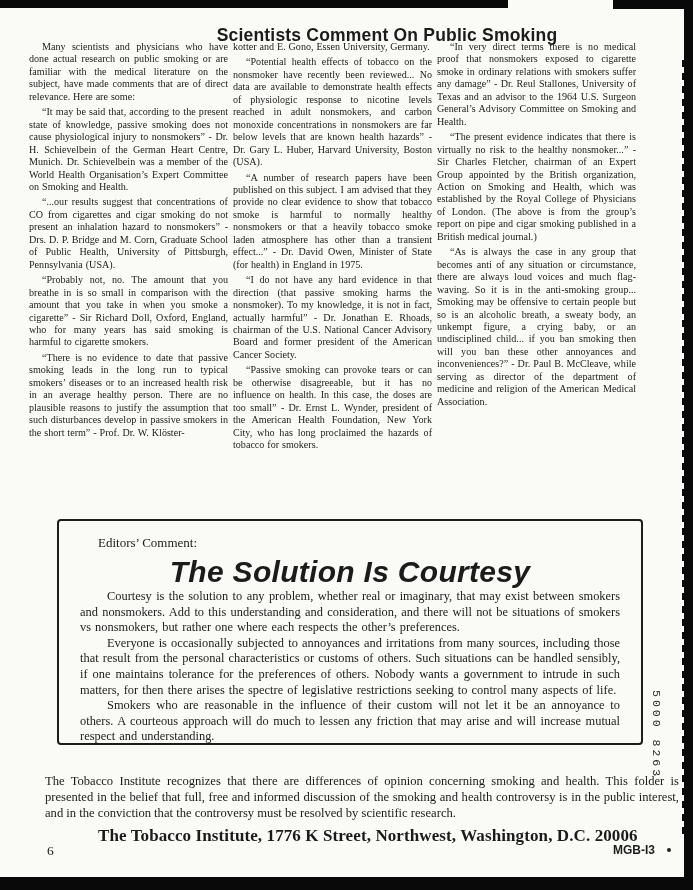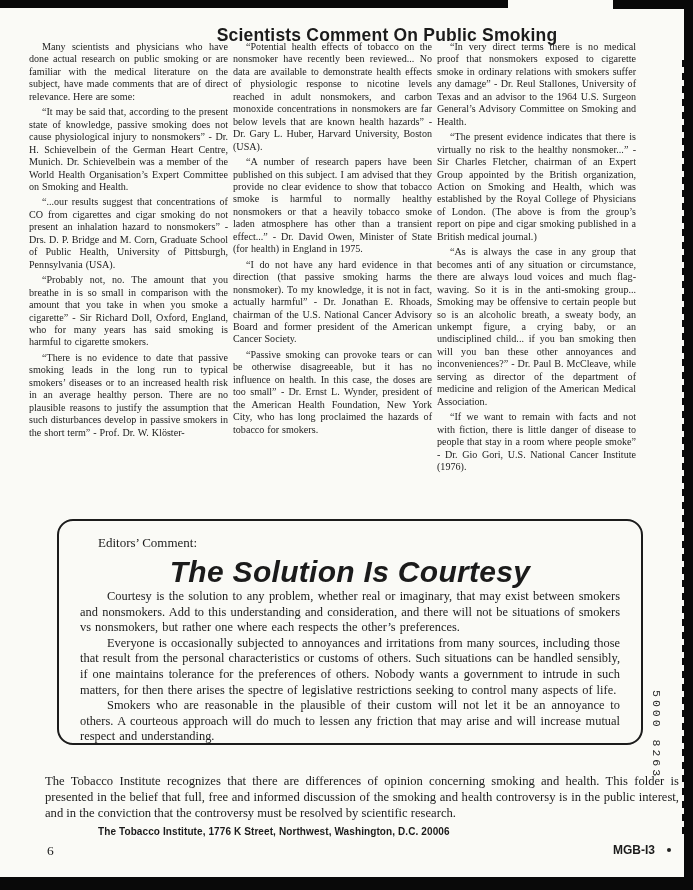--- a/index.html
+++ b/index.html
@@ -32,21 +32,21 @@
   .col p{
     margin:0 0 3px 0;
     font-size:10.1px;line-height:12.45px;
     text-align:justify;text-indent:13px;
     word-spacing:.4px;
   }
   .col p.cont{text-indent:0;}
 
   .editors-box{
     position:absolute;left:57px;top:519px;width:540px;height:196px;
-    border:2px solid #1c1c1c;border-radius:16px;
+    border:2px solid #1c1c1c;border-radius:4px;
     padding:12px 21px 14px 21px;
     background:transparent;
   }
   .editors-label{
     font-size:13px;margin:2px 0 0 18px;
   }
   .box-title{
     text-align:center;margin:4px 0 0 0;
     font-family:"Liberation Sans", sans-serif;
     font-style:italic;font-weight:700;font-size:30px;
@@ -57,21 +57,21 @@
     font-size:12.4px;line-height:15.6px;
     text-align:justify;text-indent:27px;word-spacing:1px;
   }
 
   .statement{
     position:absolute;left:45px;top:760px;width:634px;
     font-size:12.6px;line-height:16.2px;text-align:justify;
   }
   .address{
     position:absolute;left:98px;top:826px;
-    font-family:Liberation Sans, sans-serif;font-weight:700;font-size:10px;
+    font-family:Liberation Serif, serif;font-weight:700;font-size:17px;
     letter-spacing:.1px;
   }
   .page-number{
     position:absolute;left:47px;top:843px;font-size:13.5px;
   }
   .doc-code{
     position:absolute;right:38px;top:843px;
     font-family:"Liberation Sans", sans-serif;font-weight:700;font-size:12px;
   }
   .bates{
@@ -96,39 +96,39 @@
 
 <div class="columns">
   <div class="col">
     <p>Many scientists and physicians who have done actual research on public smoking or are familiar with the medical literature on the subject, have made comments that are of direct relevance. Here are some:</p>
     <p>“It may be said that, according to the present state of knowledge, passive smoking does not cause physiological injury to nonsmokers” - Dr. H. Schievelbein of the German Heart Centre, Munich. Dr. Schievelbein was a member of the World Health Organisation’s Expert Committee on Smoking and Health.</p>
     <p>“...our results suggest that concentrations of CO from cigarettes and cigar smoking do not present an inhalation hazard to nonsmokers” - Drs. D. P. Bridge and M. Corn, Graduate School of Public Health, University of Pittsburgh, Pennsylvania (USA).</p>
     <p>“Probably not, no. The amount that you breathe in is so small in comparison with the amount that you take in when you smoke a cigarette” - Sir Richard Doll, Oxford, England, who for many years has said smoking is harmful to cigarette smokers.</p>
     <p>“There is no evidence to date that passive smoking leads in the long run to typical smokers’ diseases or to an increased health risk in an average healthy person. There are no plausible reasons to justify the assumption that such disturbances develop in passive smokers in the short term” - Prof. Dr. W. Klöster-</p>
   </div>
   <div class="col">
+    <p class="cont">kotter and E. Gono, Essen University, Germany.</p>
     <p>“Potential health effects of tobacco on the nonsmoker have recently been reviewed... No data are available to demonstrate health effects of physiologic response to nicotine levels reached in adult nonsmokers, and carbon monoxide concentrations in nonsmokers are far below levels that are known health hazards” - Dr. Gary L. Huber, Harvard University, Boston (USA).</p>
     <p>“A number of research papers have been published on this subject. I am advised that they provide no clear evidence to show that tobacco smoke is harmful to normally healthy nonsmokers or that a heavily tobacco smoke laden atmosphere has other than a transient effect...” - Dr. David Owen, Minister of State (for health) in England in 1975.</p>
     <p>“I do not have any hard evidence in that direction (that passive smoking harms the nonsmoker). To my knowledge, it is not in fact, actually harmful” - Dr. Jonathan E. Rhoads, chairman of the U.S. National Cancer Advisory Board and former president of the American Cancer Society.</p>
     <p>“Passive smoking can provoke tears or can be otherwise disagreeable, but it has no influence on health. In this case, the doses are too small” - Dr. Ernst L. Wynder, president of the American Health Foundation, New York City, who has long proclaimed the hazards of tobacco for smokers.</p>
   </div>
   <div class="col">
     <p>“In very direct terms there is no medical proof that nonsmokers exposed to cigarette smoke in ordinary relations with smokers suffer any damage” - Dr. Reul Stallones, University of Texas and an advisor to the 1964 U.S. Surgeon General’s Advisory Committee on Smoking and Health.</p>
     <p>“The present evidence indicates that there is virtually no risk to the healthy nonsmoker...” - Sir Charles Fletcher, chairman of an Expert Group appointed by the British organization, Action on Smoking and Health, which was established by the Royal College of Physicians of London. (The above is from the group’s report on pipe and cigar smoking published in a British medical journal.)</p>
     <p>“As is always the case in any group that becomes anti of any situation or circumstance, there are always loud voices and much flag-waving. So it is in the anti-smoking group... Smoking may be offensive to certain people but so is an alcoholic breath, a sweaty body, an unkempt figure, a crying baby, or an undisciplined child... if you ban smoking then will you ban these other annoyances and inconveniences?” - Dr. Paul B. McCleave, while serving as director of the department of medicine and religion of the American Medical Association.</p>
-    <p>“If we want to remain with facts and not with fiction, there is little danger of disease to people that stay in a room where people smoke” - Dr. Gio Gori, U.S. National Cancer Institute (1976).</p>
   </div>
 </div>
 
 <div class="editors-box">
   <div class="editors-label">Editors’ Comment:</div>
   <div class="box-title">The Solution Is Courtesy</div>
   <p class="boxp">Courtesy is the solution to any problem, whether real or imaginary, that may exist between smokers and nonsmokers.  Add to this understanding and consideration, and there will not be situations of smokers vs nonsmokers, but rather one where each respects the other’s preferences.</p>
   <p class="boxp">Everyone is occasionally subjected to annoyances and irritations from many sources, including those that result from the personal characteristics or customs of others.  Such situations can be handled sensibly, if one maintains tolerance for the preferences of others.  Nobody wants a government to intrude in such matters, for then there arises the spectre of legislative restrictions seeking to control many aspects of life.</p>
-  <p class="boxp">Smokers who are reasonable in the plausible of their custom will not let it be an annoyance to others. A courteous approach will do much to lessen any friction that may arise and will increase mutual respect and understanding.</p>
+  <p class="boxp">Smokers who are reasonable in the influence of their custom will not let it be an annoyance to others. A courteous approach will do much to lessen any friction that may arise and will increase mutual respect and understanding.</p>
 </div>
 
 <p class="statement">The Tobacco Institute recognizes that there are differences of opinion concerning smoking and health.  This folder is presented in the belief that full, free and informed discussion of the smoking and health controversy is in the public interest, and in the conviction that the controversy must be resolved by scientific research.</p>
 <div class="address">The Tobacco Institute, 1776 K Street, Northwest, Washington, D.C.  20006</div>
 <div class="page-number">6</div>
 <div class="doc-code">MGB-I3</div>
 <div class="bates">5000 8263</div>
 <div class="speck"></div>
 
 </body></html>

